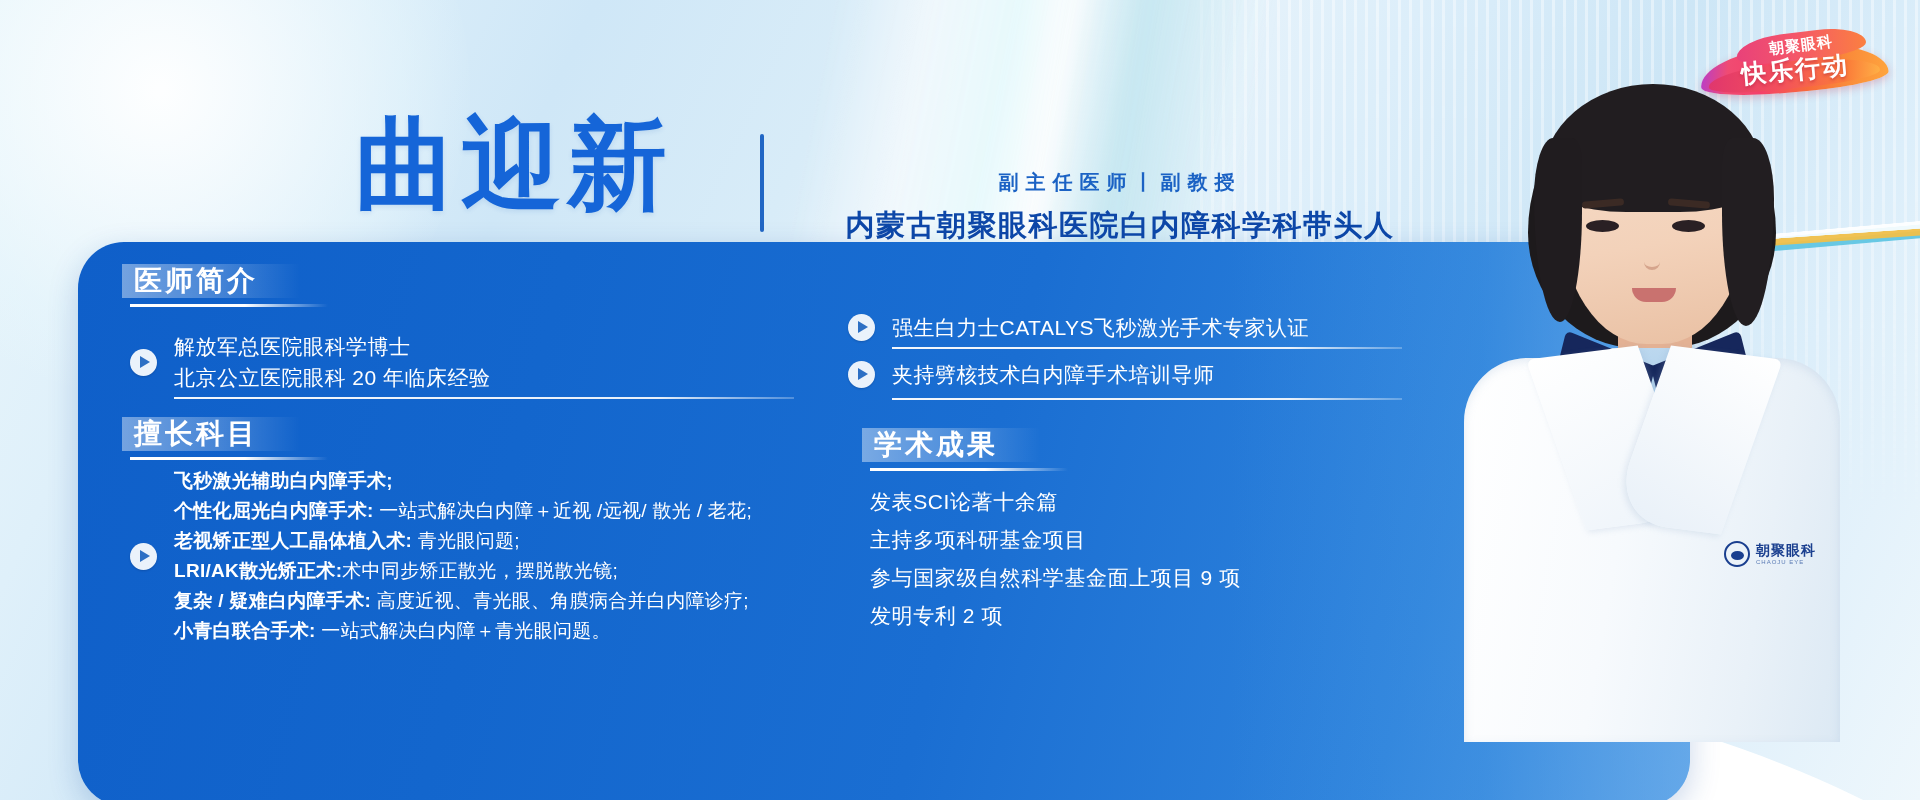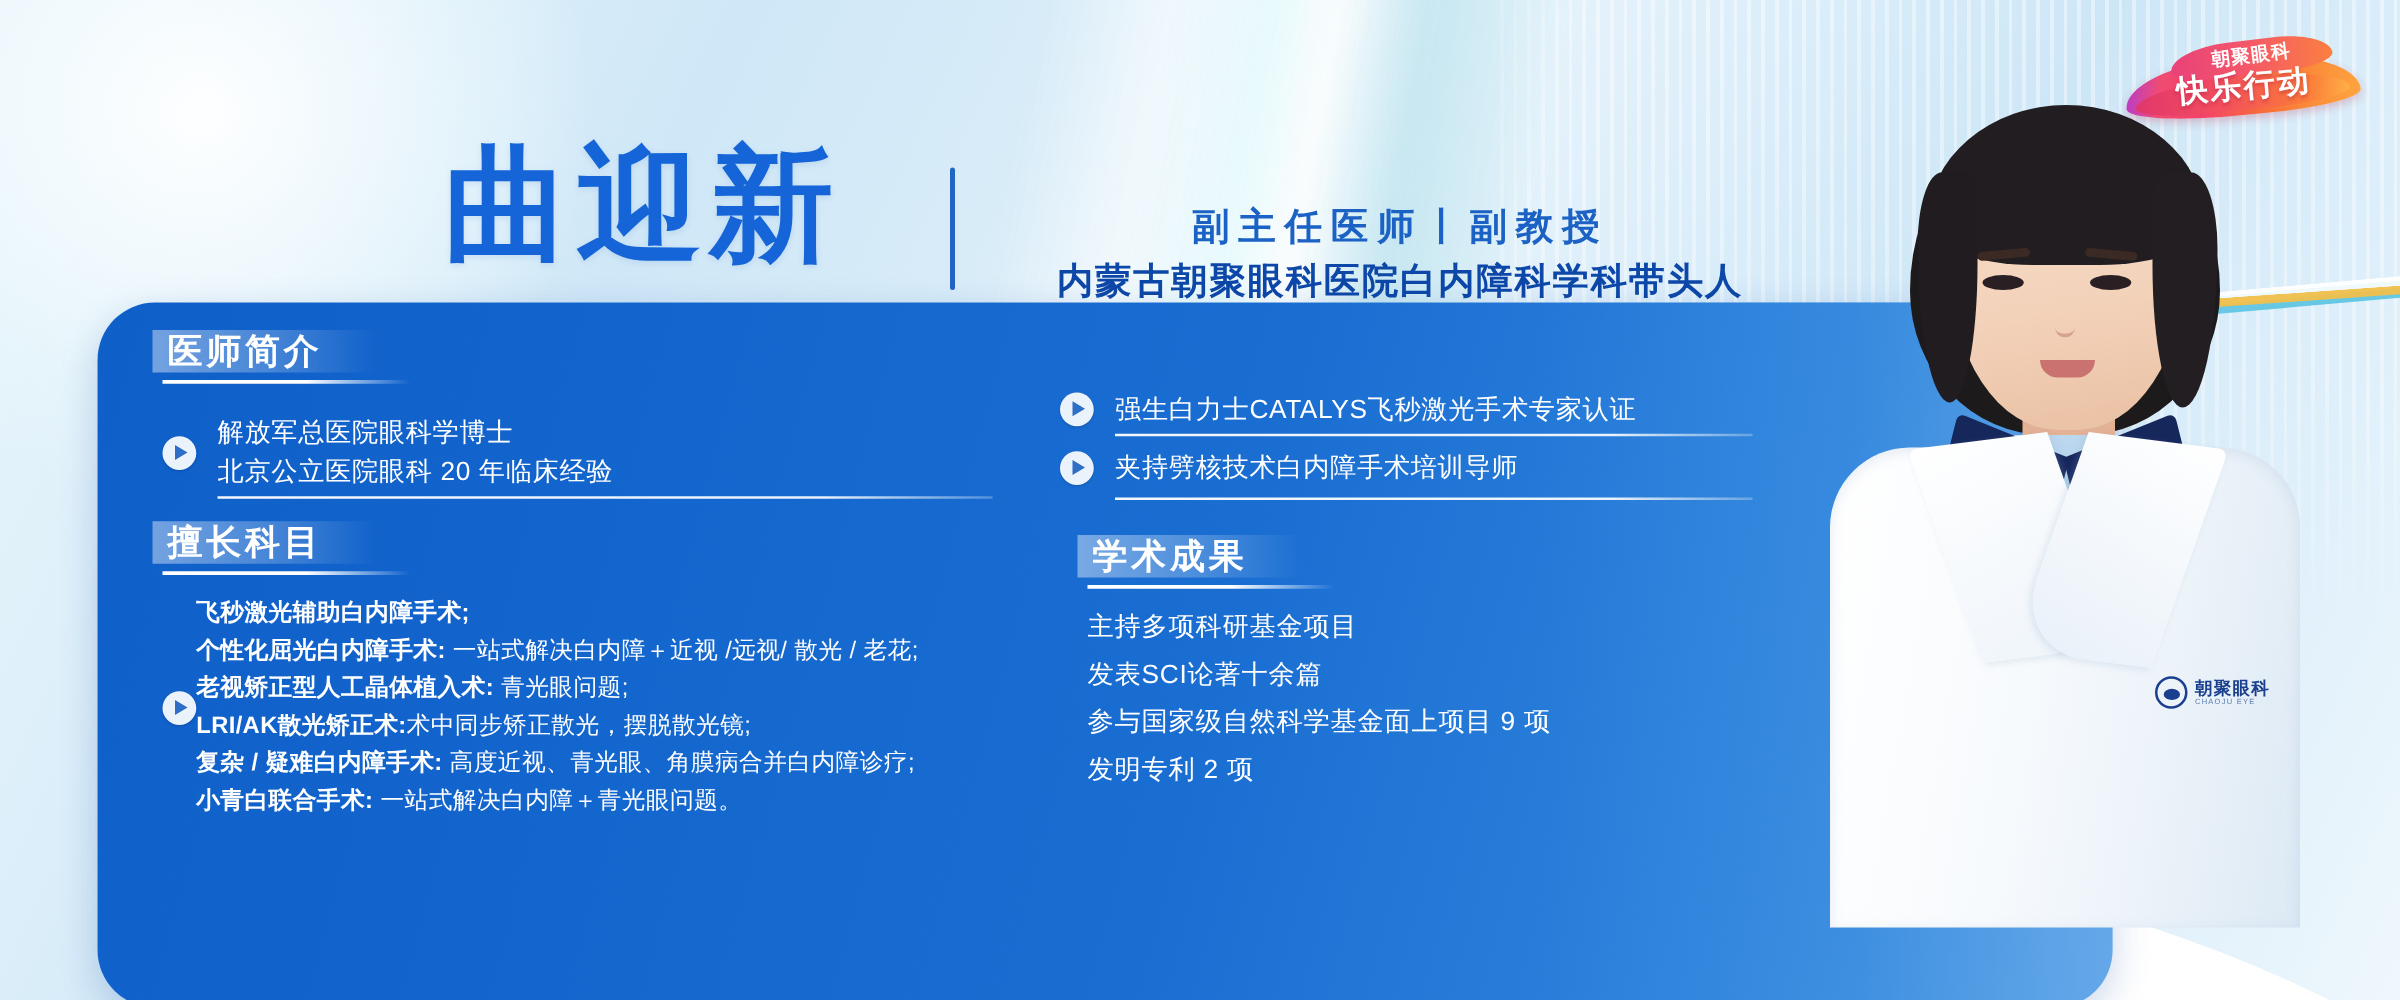--- a/index.html
+++ b/index.html
@@ -118,21 +118,21 @@
     color:#1565d8; letter-spacing:6px;
     font-family:"Liberation Sans","DejaVu Sans",sans-serif;
     text-shadow:0 2px 5px rgba(28,90,180,.12);
   }
   .name-divider {
     position:absolute; left:760px; top:80px; width:4px; height:98px;
     background:#2166c4; border-radius:2px;
   }
   .title-block { position:absolute; left:800px; top:112px; width:640px; text-align:center; }
   .title-role {
-    font-size:30px; line-height:32px; font-weight:600; color:#1b62c4;
+    font-size:20px; line-height:32px; font-weight:600; color:#1b62c4;
     letter-spacing:7px; white-space:nowrap;
   }
   .title-org {
     margin-top:9px;
     font-size:29px; line-height:36px; font-weight:800; color:#0d47a8;
     letter-spacing:1.5px; white-space:nowrap;
   }
 
   
   .badge {
@@ -220,21 +220,21 @@
   .bullet-lines { flex:1 1 auto; }
   .bullet-line {
     font-size:21px; line-height:31px; color:#ffffff; font-weight:400;
     letter-spacing:.5px; white-space:nowrap;
   }
   .bullet-rule {
     height:2px; margin-top:4px;
     background:linear-gradient(90deg,rgba(255,255,255,.95) 0%,rgba(255,255,255,.9) 78%,rgba(255,255,255,.25) 100%);
   }
 
-  .spec-list { display:flex; align-items:center; margin-top:12px; }
+  .spec-list { display:flex; align-items:center; gap:17px; margin-top:2px; }
   .spec-lines { flex:1 1 auto; }
   .spec-line {
     font-size:19px; line-height:30px; color:#ffffff; white-space:nowrap;
     letter-spacing:.3px;
   }
   .spec-line b { font-weight:700; }
   .spec-line span { font-weight:400; }
 
   .ach-line {
     font-size:21px; line-height:38px; color:#ffffff; letter-spacing:.6px;
@@ -448,22 +448,22 @@
         <div class="bullet-rule" style="width:510px;margin-left:44px;margin-top:8px;"></div>
       </div>
 
       <div style="margin-top:24px;margin-left:22px;">
         <div class="sec-head">
           <div class="sec-head-bg"></div>
           <div class="sec-head-text">学术成果</div>
           <div class="sec-head-rule"></div>
         </div>
         <div style="margin-top:8px;">
+          <div class="ach-line">发表SCI论著十余篇</div>
           <div class="ach-line">主持多项科研基金项目</div>
-          <div class="ach-line">发表SCI论著十余篇</div>
           <div class="ach-line">参与国家级自然科学基金面上项目 9 项</div>
           <div class="ach-line">发明专利 2 项</div>
         </div>
       </div>
     </div>
   </div>
 
   <div class="doctor">
     <div class="d-hair-back"></div>
     <div class="d-neck"></div>

